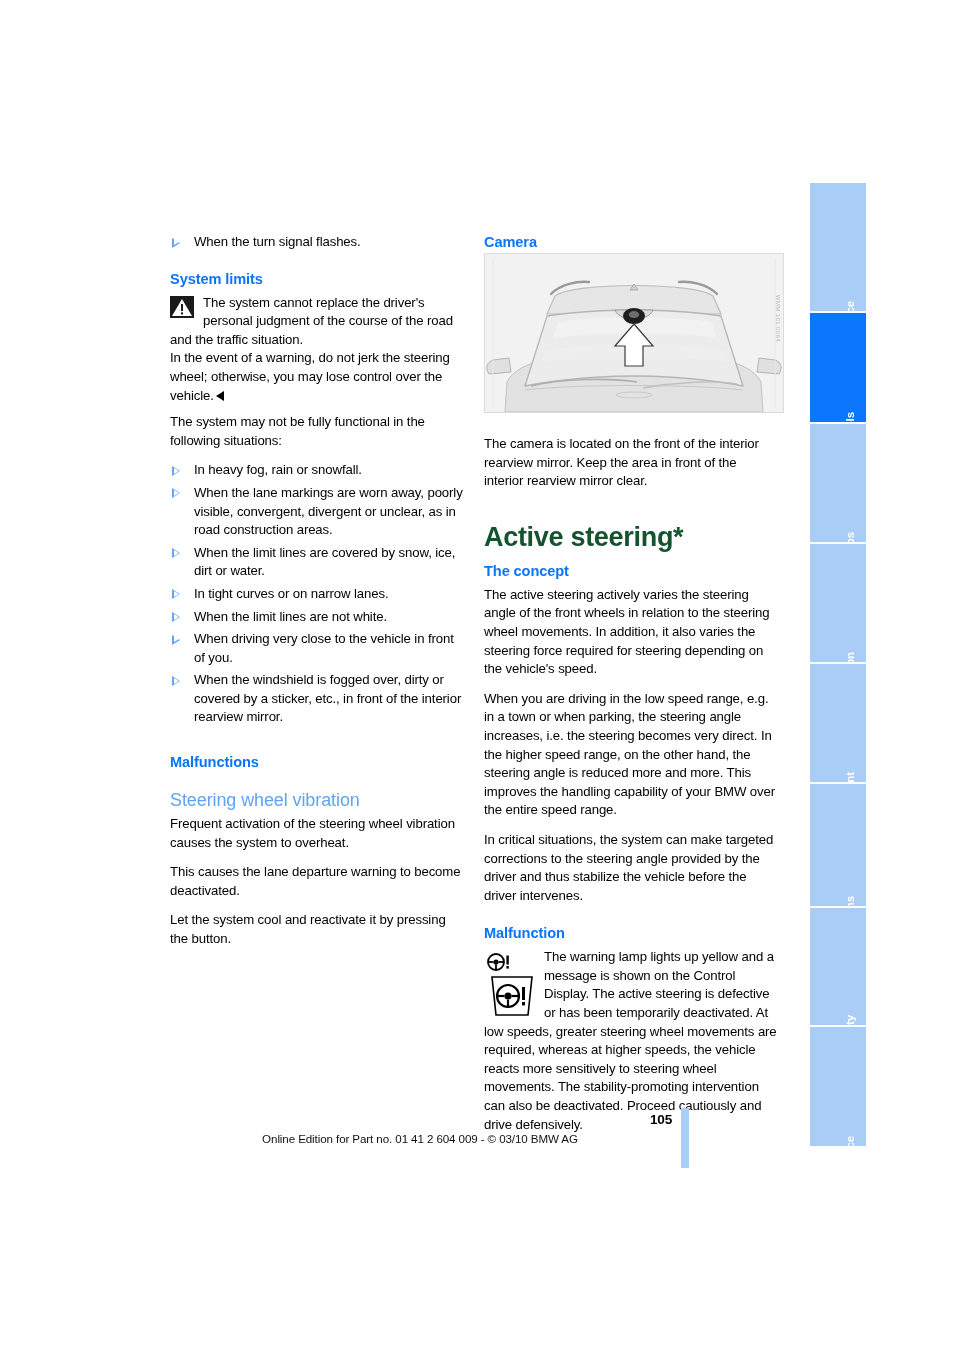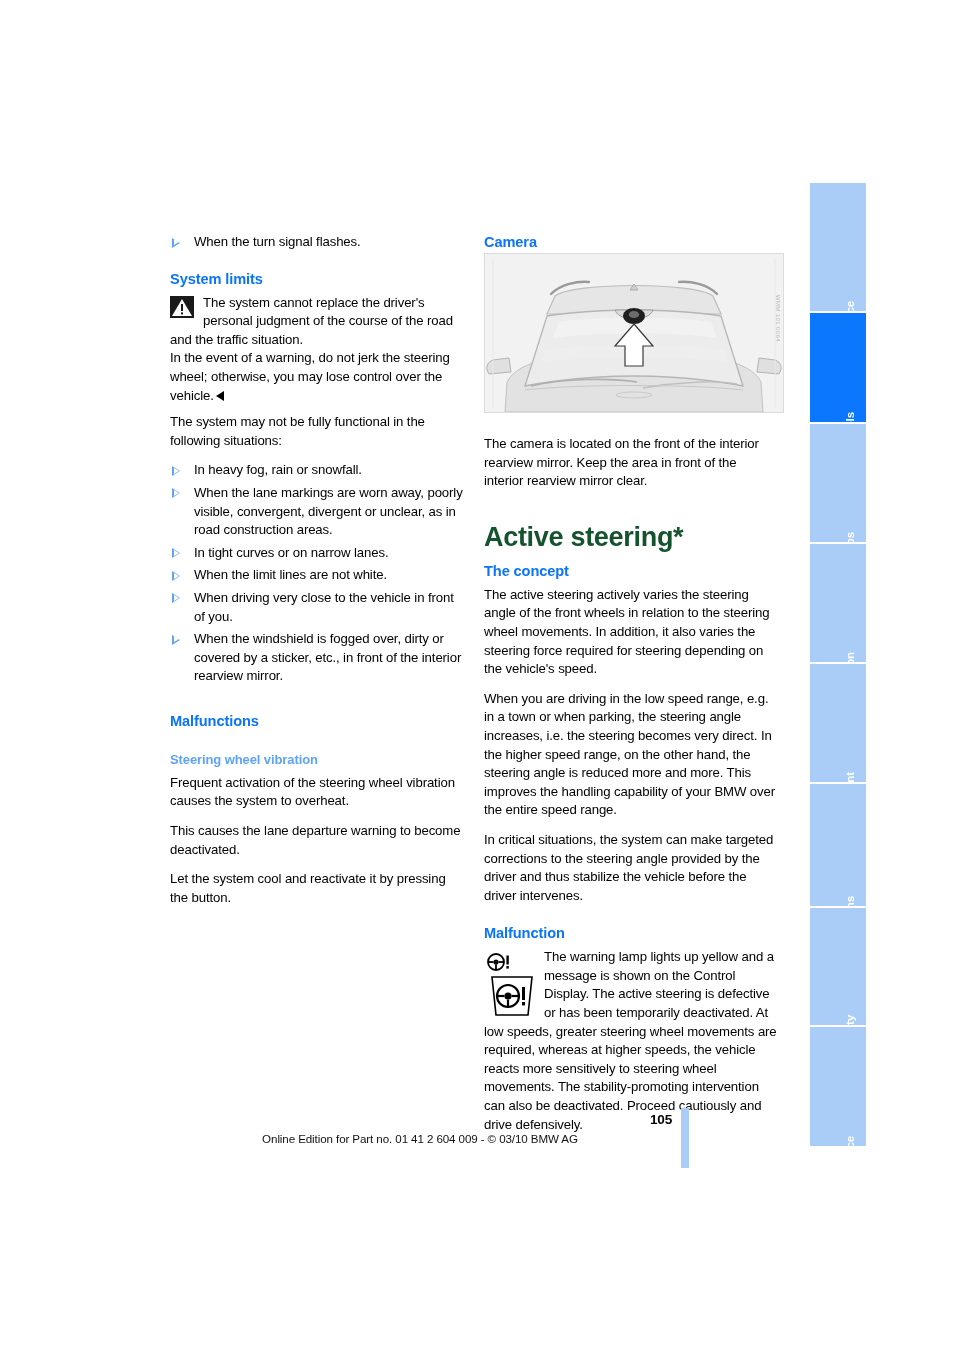--- a/index.html
+++ b/index.html
@@ -52,23 +52,23 @@
   }
   h2.head-blue {
     font-size: 14.6px;
     line-height: 19px;
     font-weight: bold;
     color: #0a74fb;
     letter-spacing: -0.1px;
     margin: 0 0 5px 0;
   }
   h3.head-lightblue {
-    font-size: 13px;
+    font-size: 18px;
     line-height: 19px;
-    font-weight: bold;
+    font-weight: normal;
     color: #5fa3f5;
     letter-spacing: -0.1px;
     margin: 0 0 5px 0;
   }
 
   .spacer-lg { height: 22px; }
   .spacer-md { height: 14px; }
   .spacer-sm { height: 8px; }
 
   
@@ -258,20 +258,21 @@
       <p class="body-text tight"><span>In the event of a warning, do not jerk the steering wheel; otherwise, you may lose control over the vehicle.</span><span class="note-end-tri"></span></p>
     </div>
 
     <div class="spacer-sm"></div>
 
     <p class="body-text">The system may not be fully functional in the following situations:</p>
 
     <ul class="bullets">
       <li><span class="tri"></span><span>In heavy fog, rain or snowfall.</span></li>
       <li><span class="tri"></span><span>When the lane markings are worn away, poorly visible, convergent, divergent or unclear, as in road construction areas.</span></li>
+      <li><span class="tri"></span><span>When the limit lines are covered by snow, ice, dirt or water.</span></li>
       <li><span class="tri"></span><span>In tight curves or on narrow lanes.</span></li>
       <li><span class="tri"></span><span>When the limit lines are not white.</span></li>
       <li><span class="tri"></span><span>When driving very close to the vehicle in front of you.</span></li>
       <li><span class="tri"></span><span>When the windshield is fogged over, dirty or covered by a sticker, etc., in front of the interior rearview mirror.</span></li>
     </ul>
 
     <div class="spacer-lg"></div>
 
     <h2 class="head-blue">Malfunctions</h2>
 

